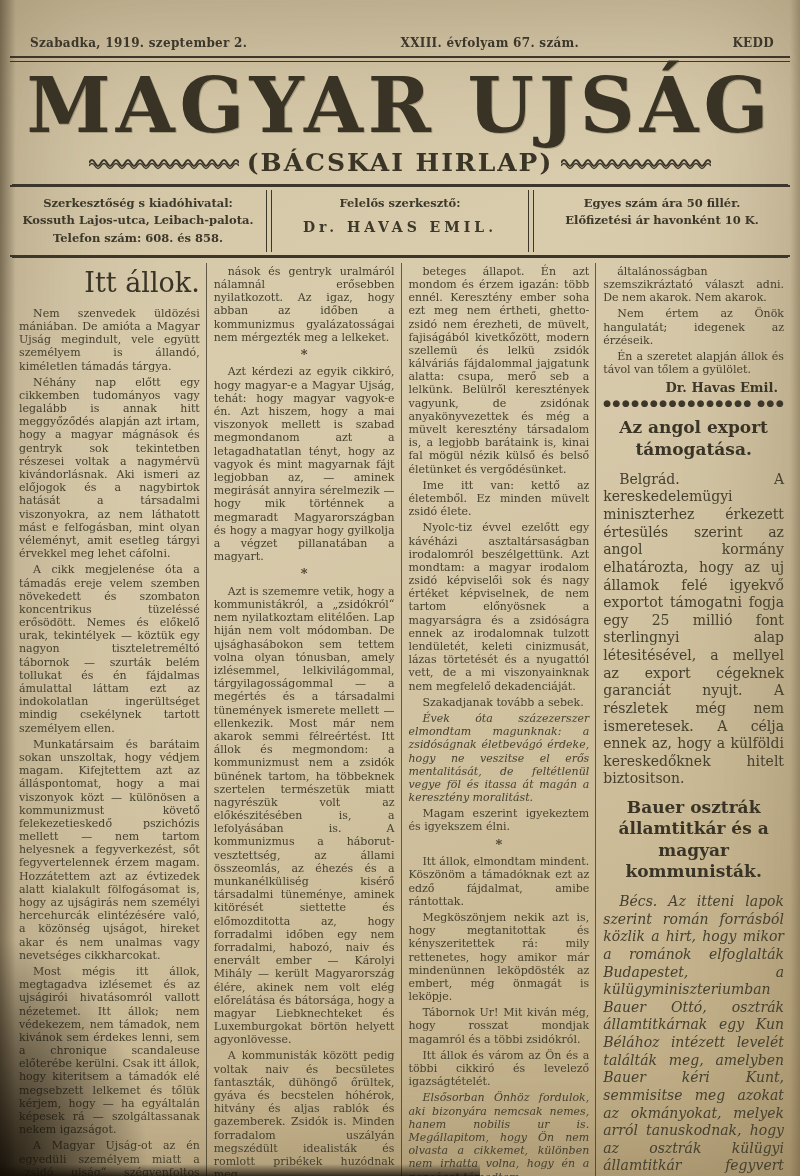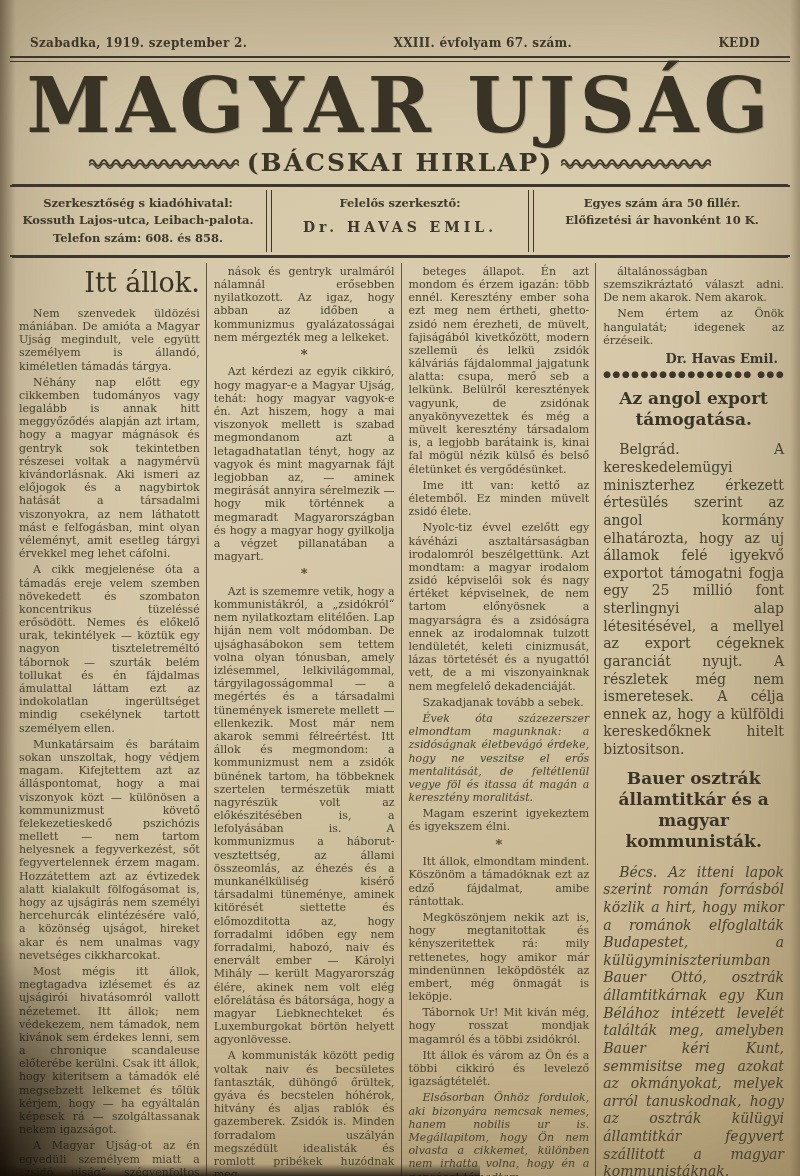--- a/index.html
+++ b/index.html
@@ -18,21 +18,21 @@
   .corner-bl{position:absolute;left:0;bottom:0;width:150px;height:240px;
     background:radial-gradient(ellipse at 0% 100%,rgba(18,12,5,.92) 0%,rgba(18,12,5,.45) 38%,rgba(18,12,5,0) 70%);
     pointer-events:none;z-index:5;}
   .bottom-strip{position:absolute;left:0;bottom:0;width:60%;height:12px;
     background:linear-gradient(to top,rgba(20,14,6,.8),rgba(20,14,6,0));pointer-events:none;z-index:5;}
   .edge-right{position:absolute;right:0;top:0;bottom:0;width:10px;
     background:linear-gradient(to left,rgba(70,55,28,.28),rgba(70,55,28,0));pointer-events:none;z-index:5;}
 
   
   .topbar{display:flex;justify-content:space-between;align-items:baseline;
-    padding:36px 40px 6px 30px;font-size:12px;font-weight:bold;letter-spacing:.3px;color:#3c372a;}
+    padding:36px 26px 6px 30px;font-size:12px;font-weight:bold;letter-spacing:.3px;color:#3c372a;}
   .rule-d{margin:0 10px;height:3px;border-top:2px solid #3c372a;border-bottom:1px solid #3c372a;}
 
   
   .masthead{ text-align:center;margin:6px 7px 0;
     font-size:76px;line-height:1.0;font-weight:bold;letter-spacing:5px;white-space:nowrap;
     color:#383324;text-shadow:1px 1px 0 rgba(50,40,20,.25);}
   .subtitle-row{display:flex;align-items:center;justify-content:center;gap:8px;margin:4px 0 8px;}
   .subtitle{font-size:25px;font-weight:bold;letter-spacing:2px;color:#3a3526;}
   .flourish{flex:0 0 auto;}
 
@@ -140,20 +140,21 @@
           <p class="para">Megköszönjem nekik azt is, hogy megtanitottak és kényszeritettek rá: mily rettenetes, hogy amikor már mindenünnen leköpdösték az embert, még önmagát is leköpje.</p>
           <p class="para">Tábornok Ur! Mit kiván még, hogy rosszat mondjak magamról és a többi zsidókról.</p>
           <p class="para">Itt állok és várom az Ön és a többi cikkiró és levelező igazságtételét.</p>
           <p class="para em">Elsősorban Önhöz fordulok, aki bizonyára nemcsak nemes, hanem nobilis ur is. Megállapitom, hogy Ön nem olvasta a cikkemet, különben nem irhatta volna, hogy én a papságot támadtam.</p>
         </div>
     </div>
     <div class="col">
       <div>
           <p class="para">általánosságban szemszikráztató választ adni. De nem akarok. Nem akarok.</p>
           <p class="para">Nem értem az Önök hangulatát; idegenek az érzéseik.</p>
+          <p class="para">Én a szeretet alapján állok és távol van tőlem a gyülölet.</p>
         </div>
       <div class="signature">Dr. Havas Emil.</div>
       <div class="divider">●●●●●●●●●●●●●●●● ●●●●●●●●●●</div>
       <div>
           <h3 class="news-headline">Az angol export támogatása.</h3>
           <p class="news-para">Belgrád. A kereskedelemügyi miniszterhez érkezett értesülés szerint az angol kormány elhatározta, hogy az uj államok felé igyekvő exportot támogatni fogja egy 25 millió font sterlingnyi alap létesitésével, a mellyel az export cégeknek garanciát nyujt. A részletek még nem ismeretesek. A célja ennek az, hogy a külföldi kereskedőknek hitelt biztositson.</p>
           <h3 class="news-headline">Bauer osztrák államtitkár és a magyar kommunisták.</h3>
           <p class="news-para em">Bécs. Az itteni lapok szerint román forrásból közlik a hirt, hogy mikor a románok elfoglalták Budapestet, a külügyminiszteriumban Bauer Ottó, osztrák államtitkárnak egy Kun Bélához intézett levelét találták meg, amelyben Bauer kéri Kunt, semmisitse meg azokat az okmányokat, melyek arról tanuskodnak, hogy az osztrák külügyi államtitkár fegyvert szállitott a magyar kommunistáknak.</p>
           <h3 class="news-headline">Mackensen hadseregének hazabocsájtása.</h3>
         </div>

